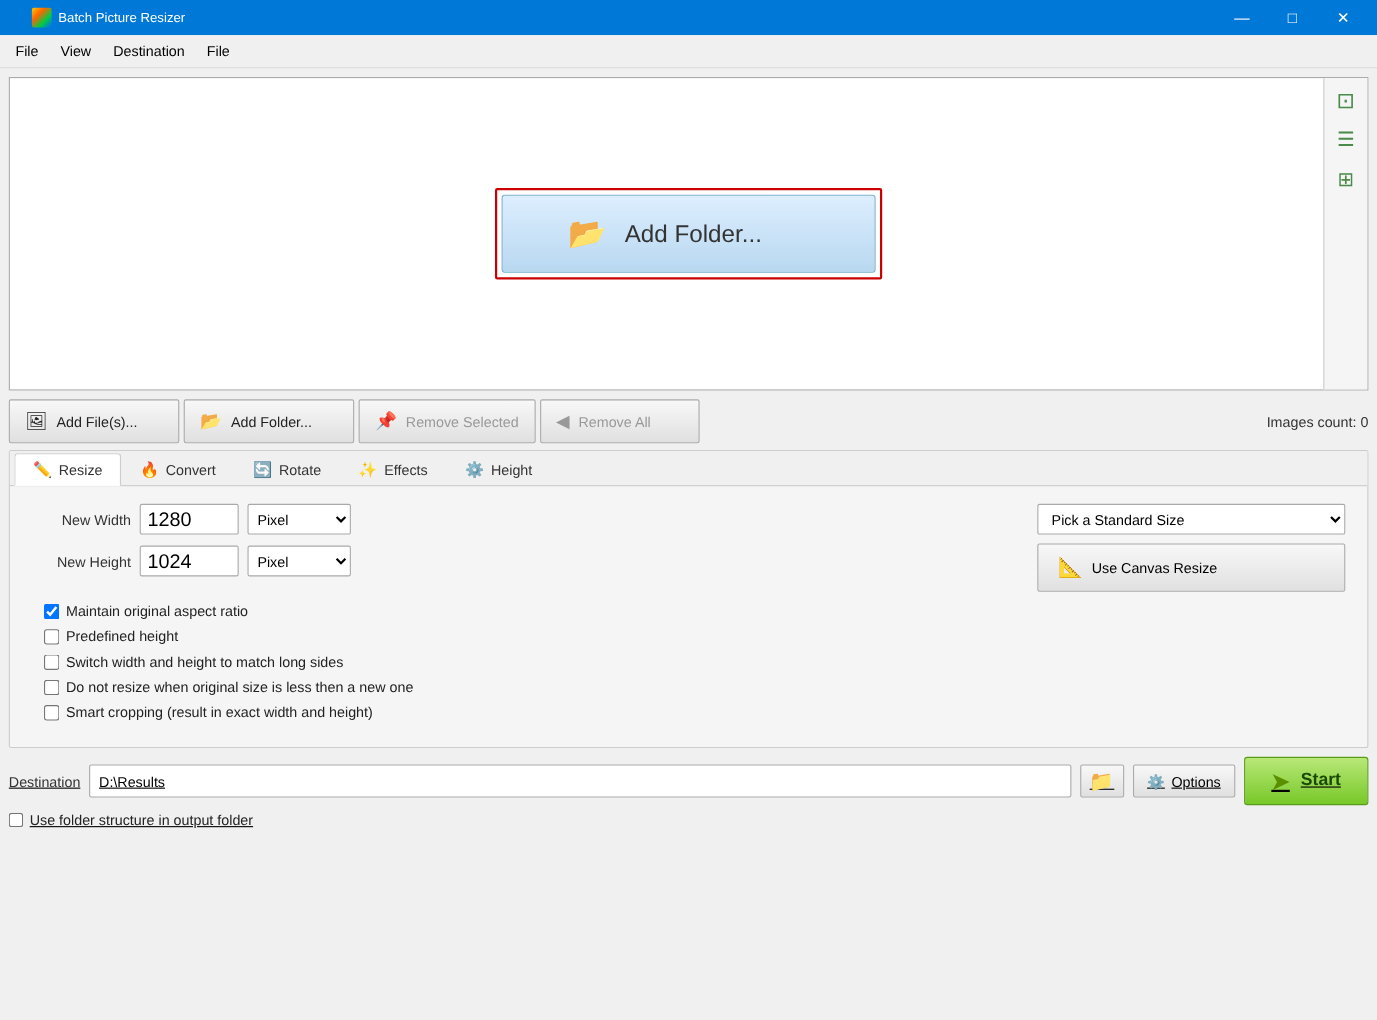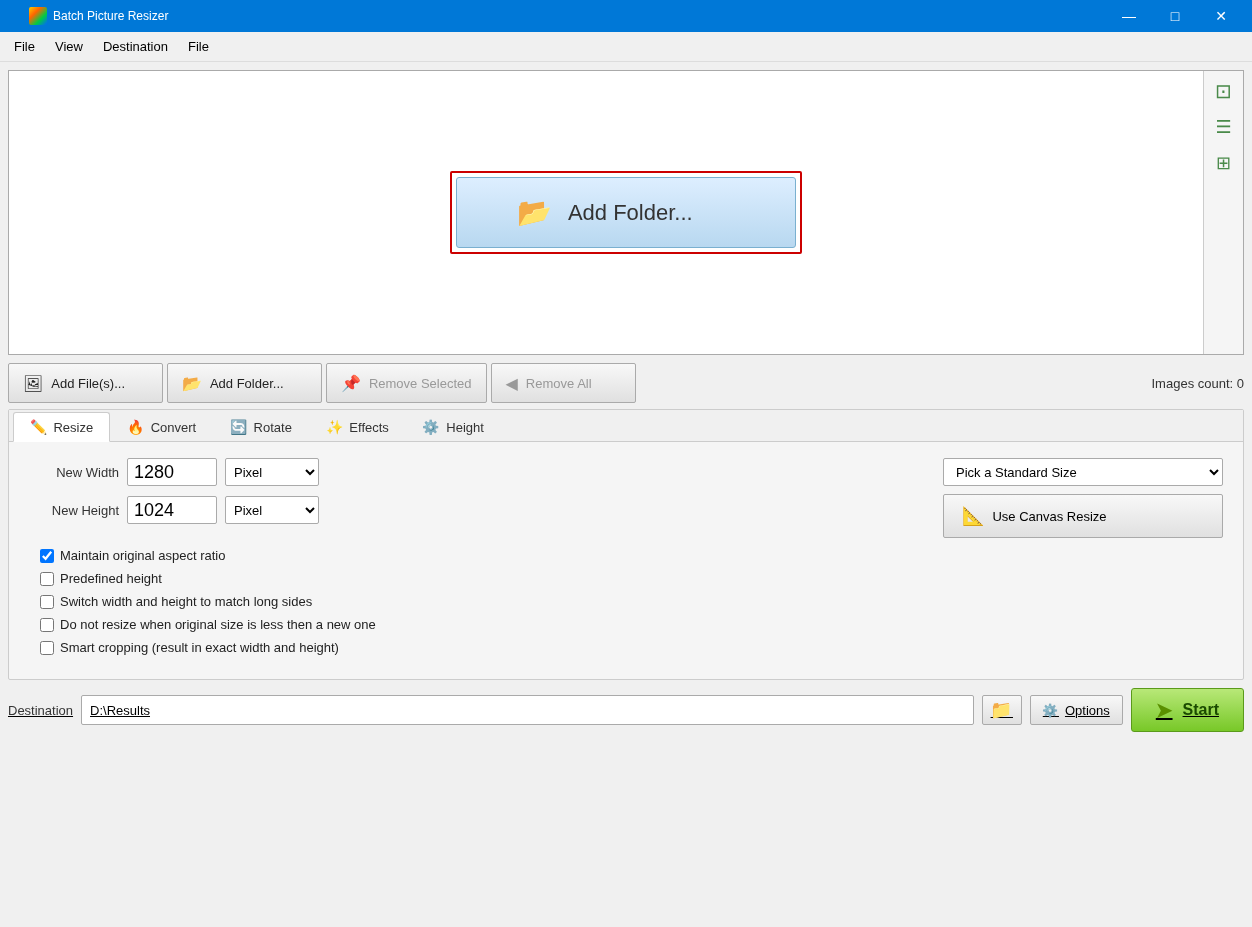--- a/index.html
+++ b/index.html
@@ -498,15 +498,19 @@
       </button>
       <button class="options-btn">
         <span>⚙️</span>
         <span>Options</span>
       </button>
       <button class="start-btn">
         <span style="font-size:20px; color:#5a9000;">➤</span>
         <span>Start</span>
       </button>
     </div>
+    <div class="use-folder-checkbox">
+      <input type="checkbox" id="use-folder" style="">
+      <label for="use-folder">Use folder structure in output folder</label>
+    </div>
   </div>
 
 </div>
 
 </body></html>

